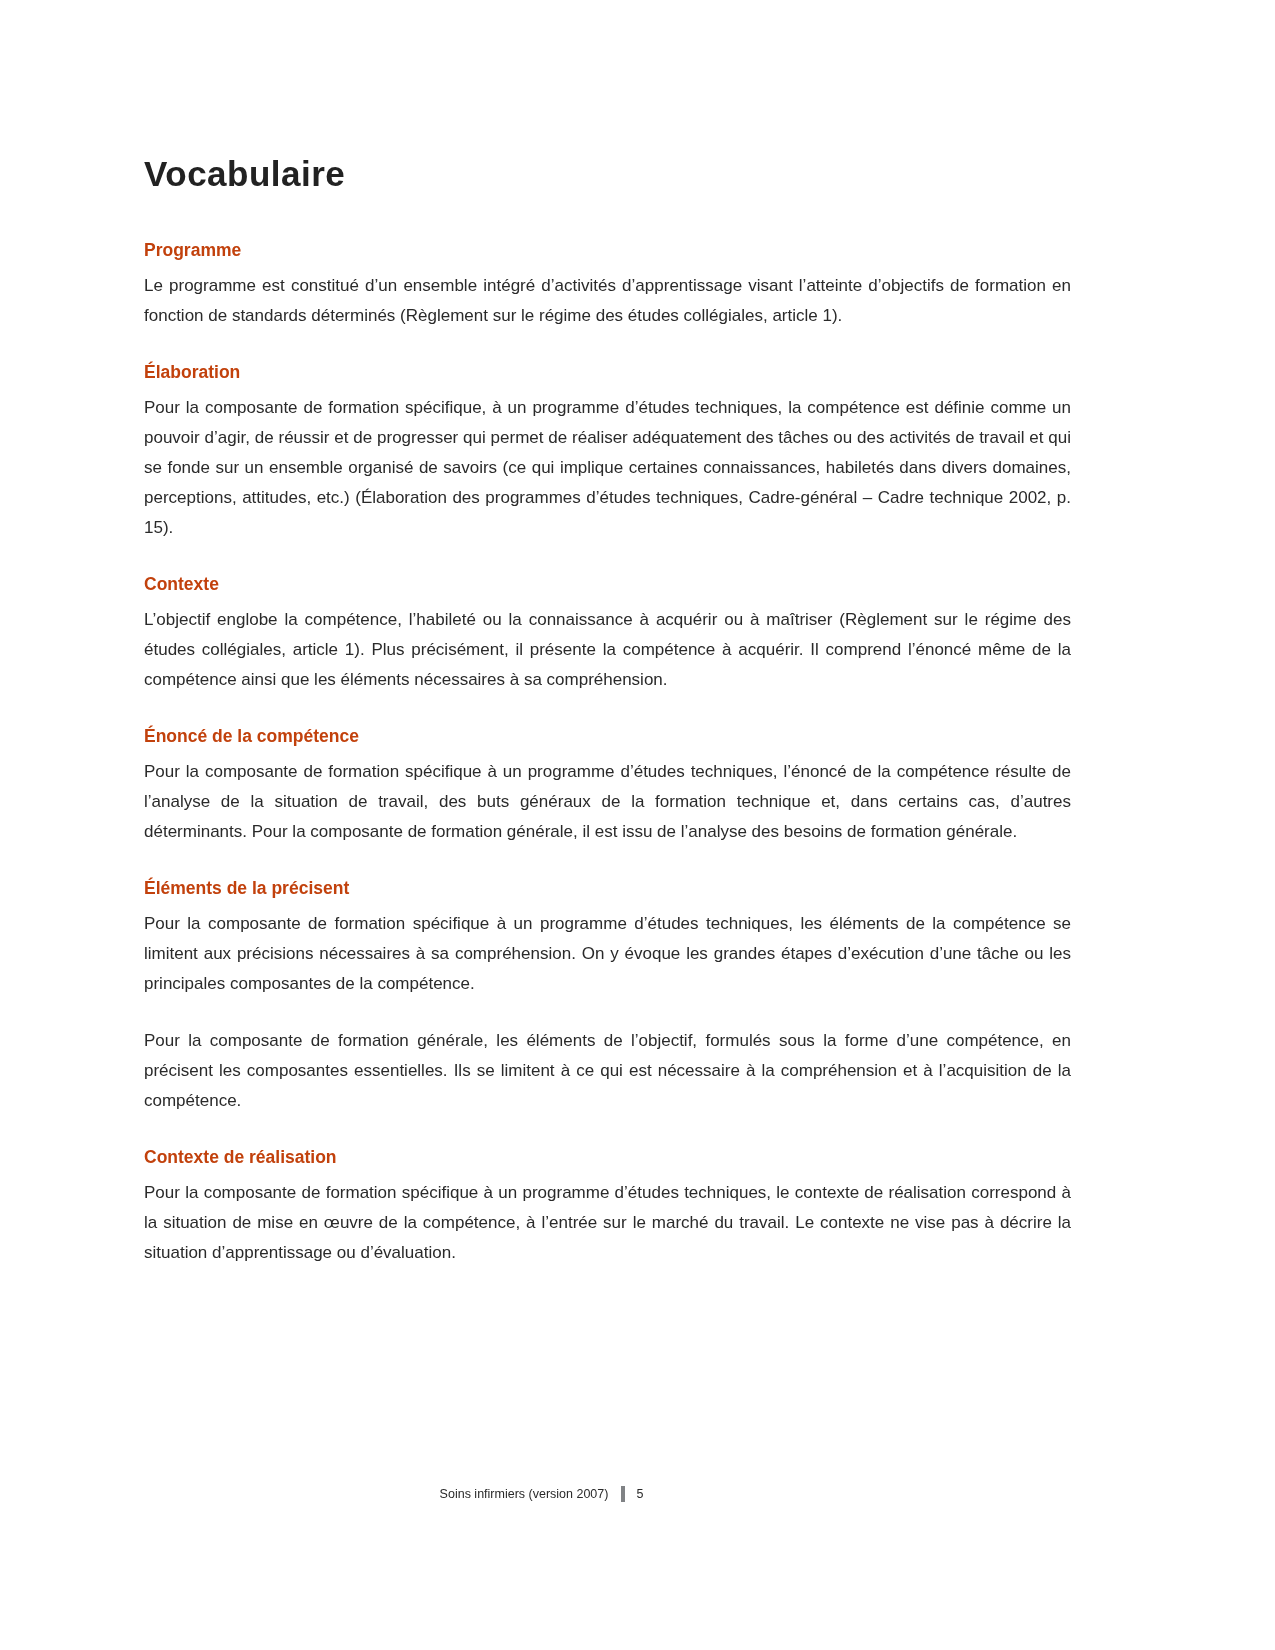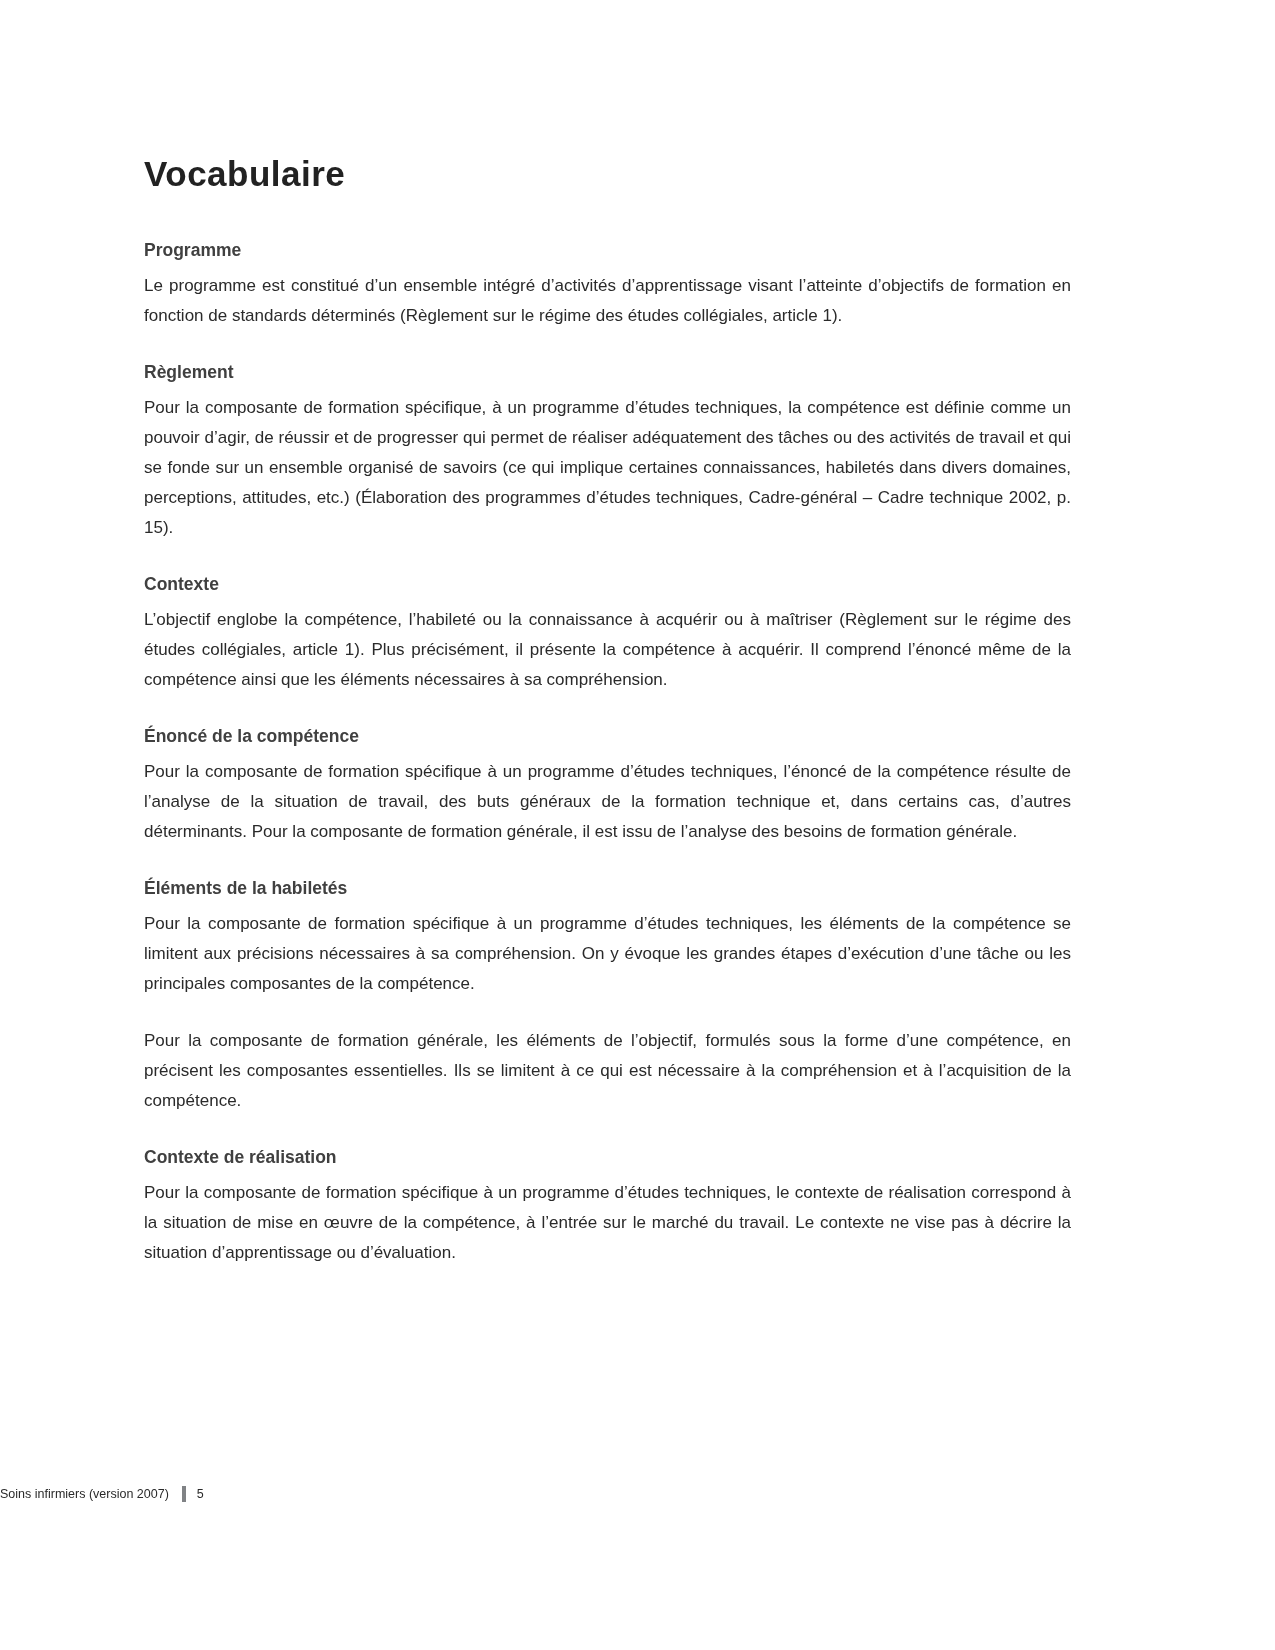--- a/index.html
+++ b/index.html
@@ -25,39 +25,39 @@
     font-size: 35px;
     font-weight: bold;
     margin: 16px 0 46px 0;
     letter-spacing: 0.5px;
     color: #222222;
   }
   h2.sec-heading {
     font-size: 17.5px;
     font-weight: bold;
     margin: 31px 0 10px 0;
-    color: #404040;
+    color: #c2410c;
   }
   section p {
     font-size: 17px;
     line-height: 30px;
     text-align: justify;
     margin: 0;
     color: #2a2a2a;
   }
   section p + p {
     margin-top: 27px;
   }
   .footer {
     position: absolute;
     top: 1486px;
     left: 0;
     right: 192px;
     display: flex;
-    justify-content: flex-start;
+    justify-content: center;
     align-items: center;
   }
   .footer-text {
     font-size: 12.5px;
     color: #2a2a2a;
   }
   .footer-bar {
     display: inline-block;
     width: 4px;
     height: 16px;
@@ -75,36 +75,36 @@
 <div class="content">
 
   <h1 class="doc-title">Vocabulaire</h1>
 
   <section>
     <h2 class="sec-heading">Programme</h2>
     <p>Le programme est constitué d’un ensemble intégré d’activités d’apprentissage visant l’atteinte d’objectifs de formation en fonction de standards déterminés (Règlement sur le régime des études collégiales, article 1).</p>
   </section>
 
   <section>
-    <h2 class="sec-heading">Règlement</h2>
+    <h2 class="sec-heading">Élaboration</h2>
     <p>Pour la composante de formation spécifique, à un programme d’études techniques, la compétence est définie comme un pouvoir d’agir, de réussir et de progresser qui permet de réaliser adéquatement des tâches ou des activités de travail et qui se fonde sur un ensemble organisé de savoirs (ce qui implique certaines connaissances, habiletés dans divers domaines, perceptions, attitudes, etc.) (Élaboration des programmes d’études techniques, Cadre-général – Cadre technique 2002, p. 15).</p>
   </section>
 
   <section>
     <h2 class="sec-heading">Contexte</h2>
     <p>L’objectif englobe la compétence, l’habileté ou la connaissance à acquérir ou à maîtriser (Règlement sur le régime des études collégiales, article 1). Plus précisément, il présente la compétence à acquérir. Il comprend l’énoncé même de la compétence ainsi que les éléments nécessaires à sa compréhension.</p>
   </section>
 
   <section>
     <h2 class="sec-heading">Énoncé de la compétence</h2>
     <p>Pour la composante de formation spécifique à un programme d’études techniques, l’énoncé de la compétence résulte de l’analyse de la situation de travail, des buts généraux de la formation technique et, dans certains cas, d’autres déterminants. Pour la composante de formation générale, il est issu de l’analyse des besoins de formation générale.</p>
   </section>
 
   <section>
-    <h2 class="sec-heading">Éléments de la habiletés</h2>
+    <h2 class="sec-heading">Éléments de la précisent</h2>
     <p>Pour la composante de formation spécifique à un programme d’études techniques, les éléments de la compétence se limitent aux précisions nécessaires à sa compréhension. On y évoque les grandes étapes d’exécution d’une tâche ou les principales composantes de la compétence.</p>
     <p>Pour la composante de formation générale, les éléments de l’objectif, formulés sous la forme d’une compétence, en précisent les composantes essentielles. Ils se limitent à ce qui est nécessaire à la compréhension et à l’acquisition de la compétence.</p>
   </section>
 
 
   <section>
     <h2 class="sec-heading">Contexte de réalisation</h2>
     <p>Pour la composante de formation spécifique à un programme d’études techniques, le contexte de réalisation correspond à la situation de mise en œuvre de la compétence, à l’entrée sur le marché du travail. Le contexte ne vise pas à décrire la situation d’apprentissage ou d’évaluation.</p>
   </section>
 

